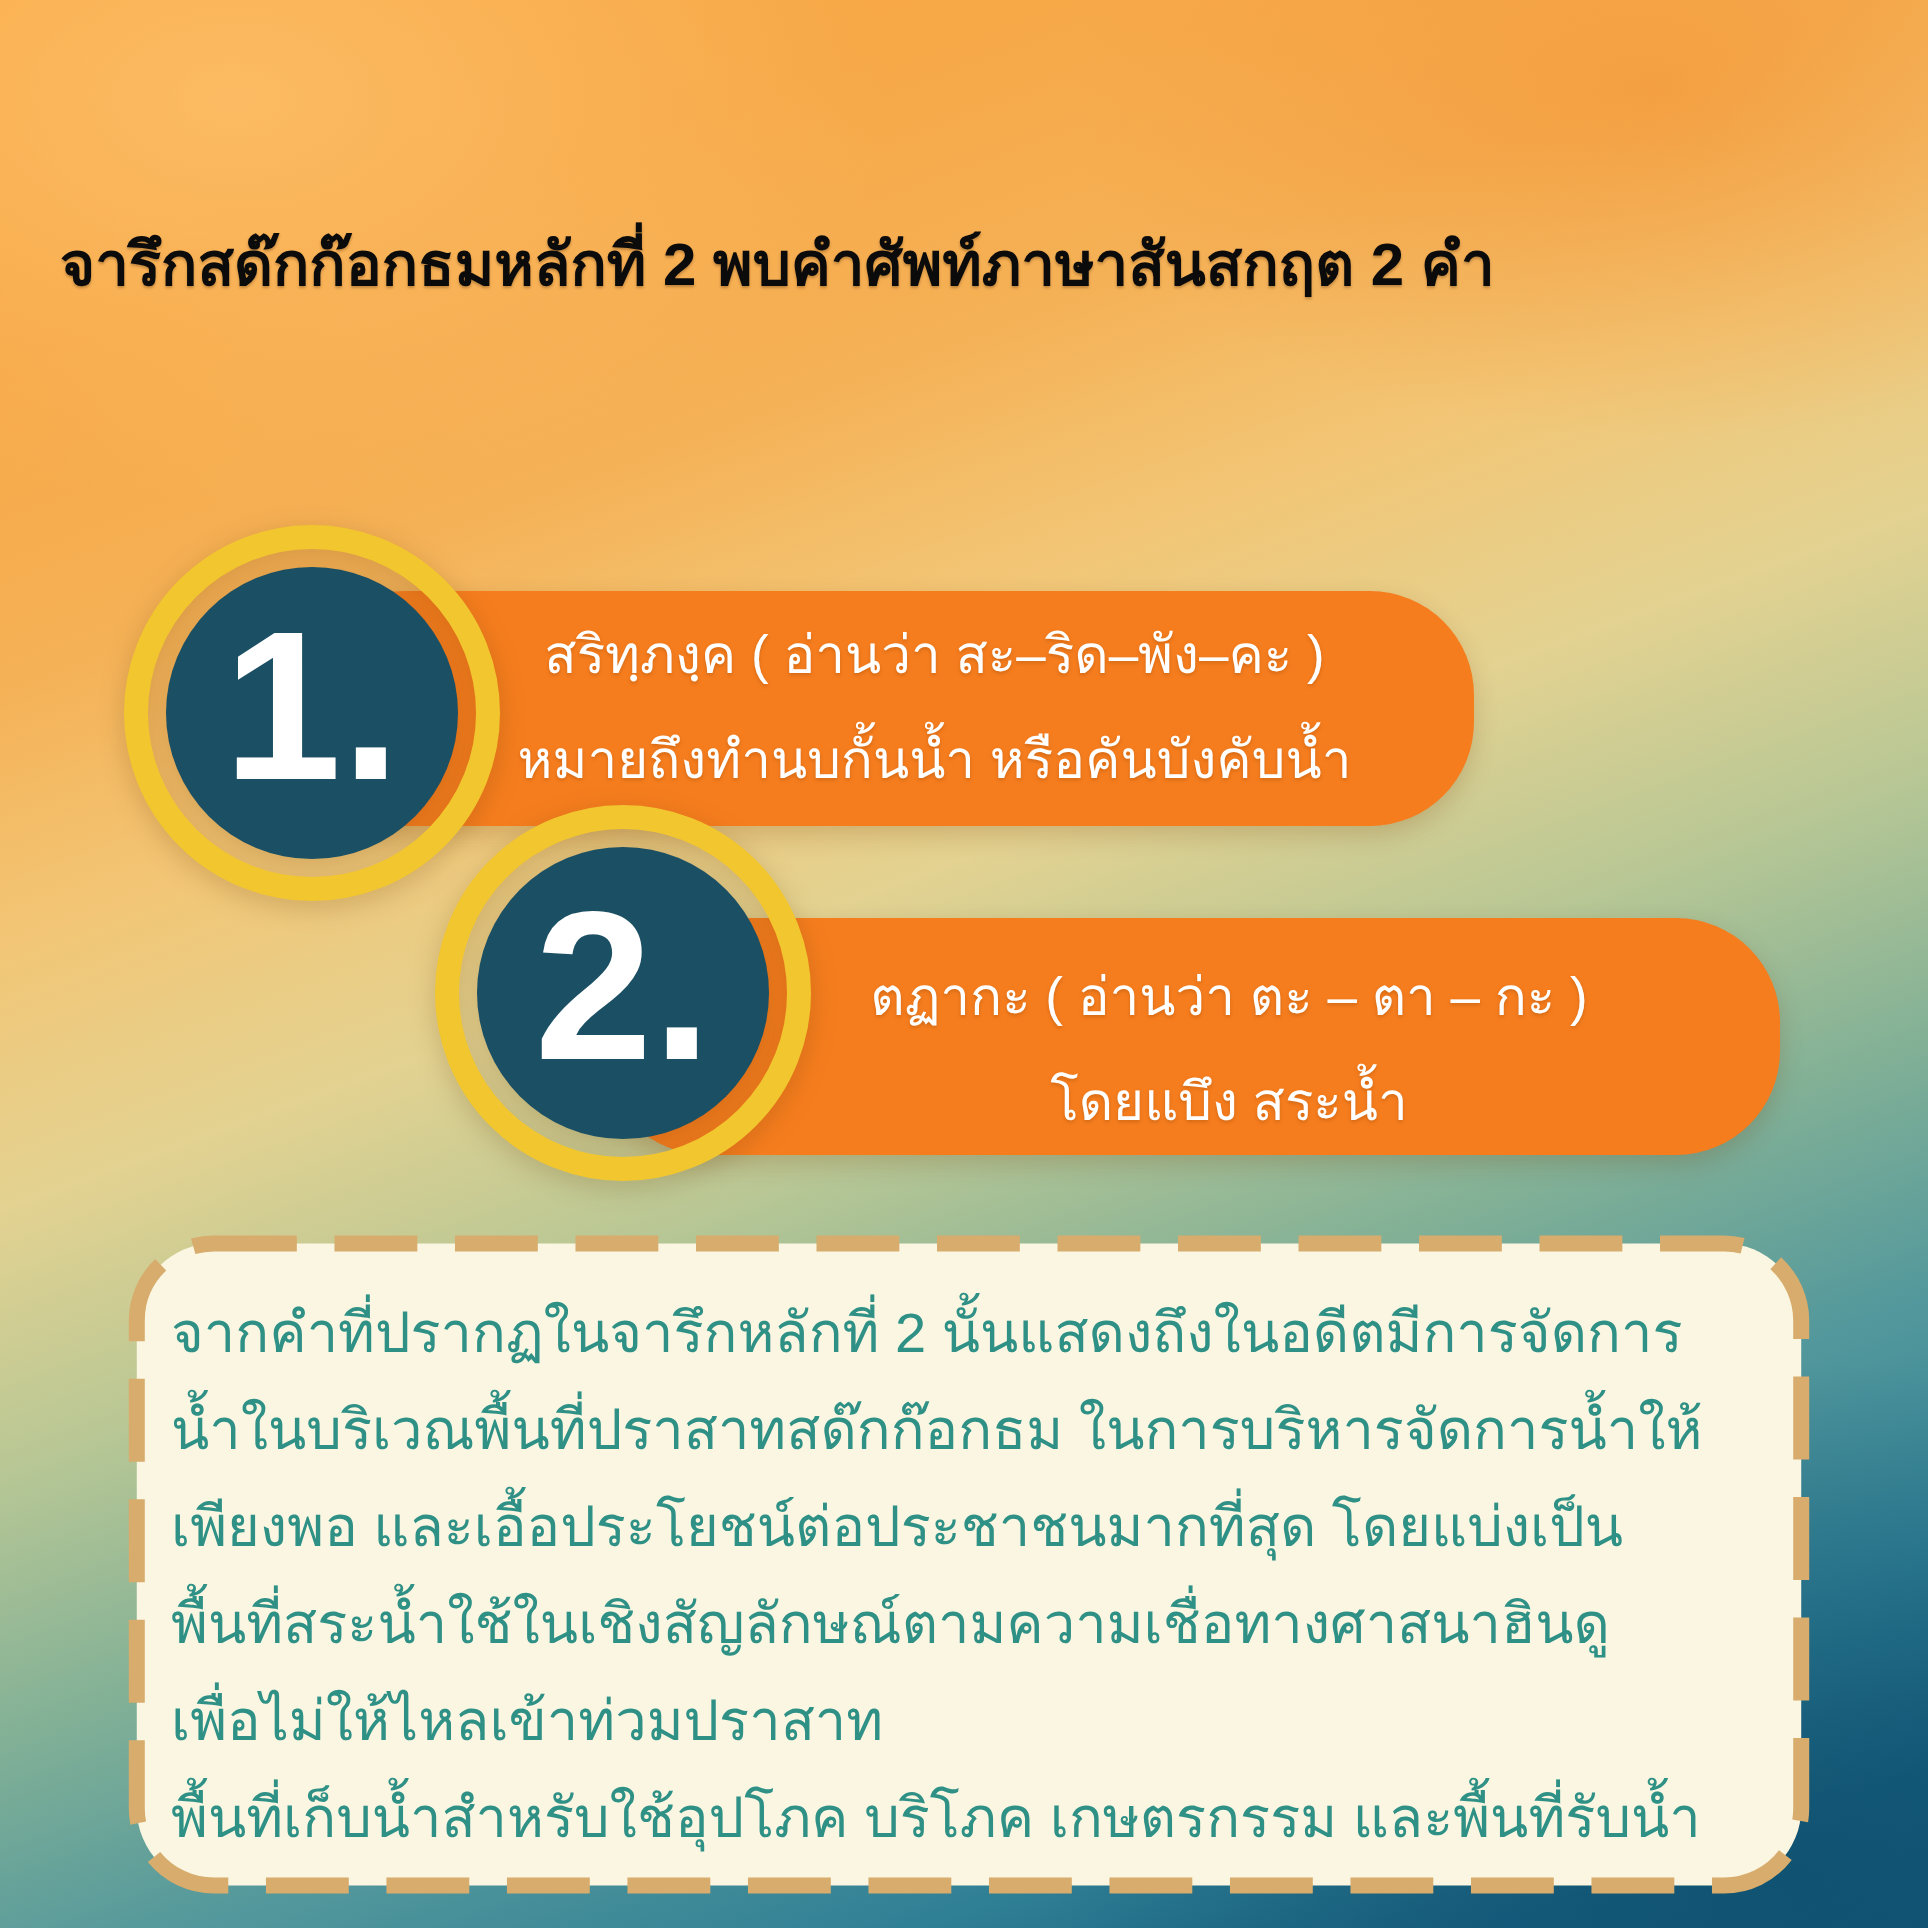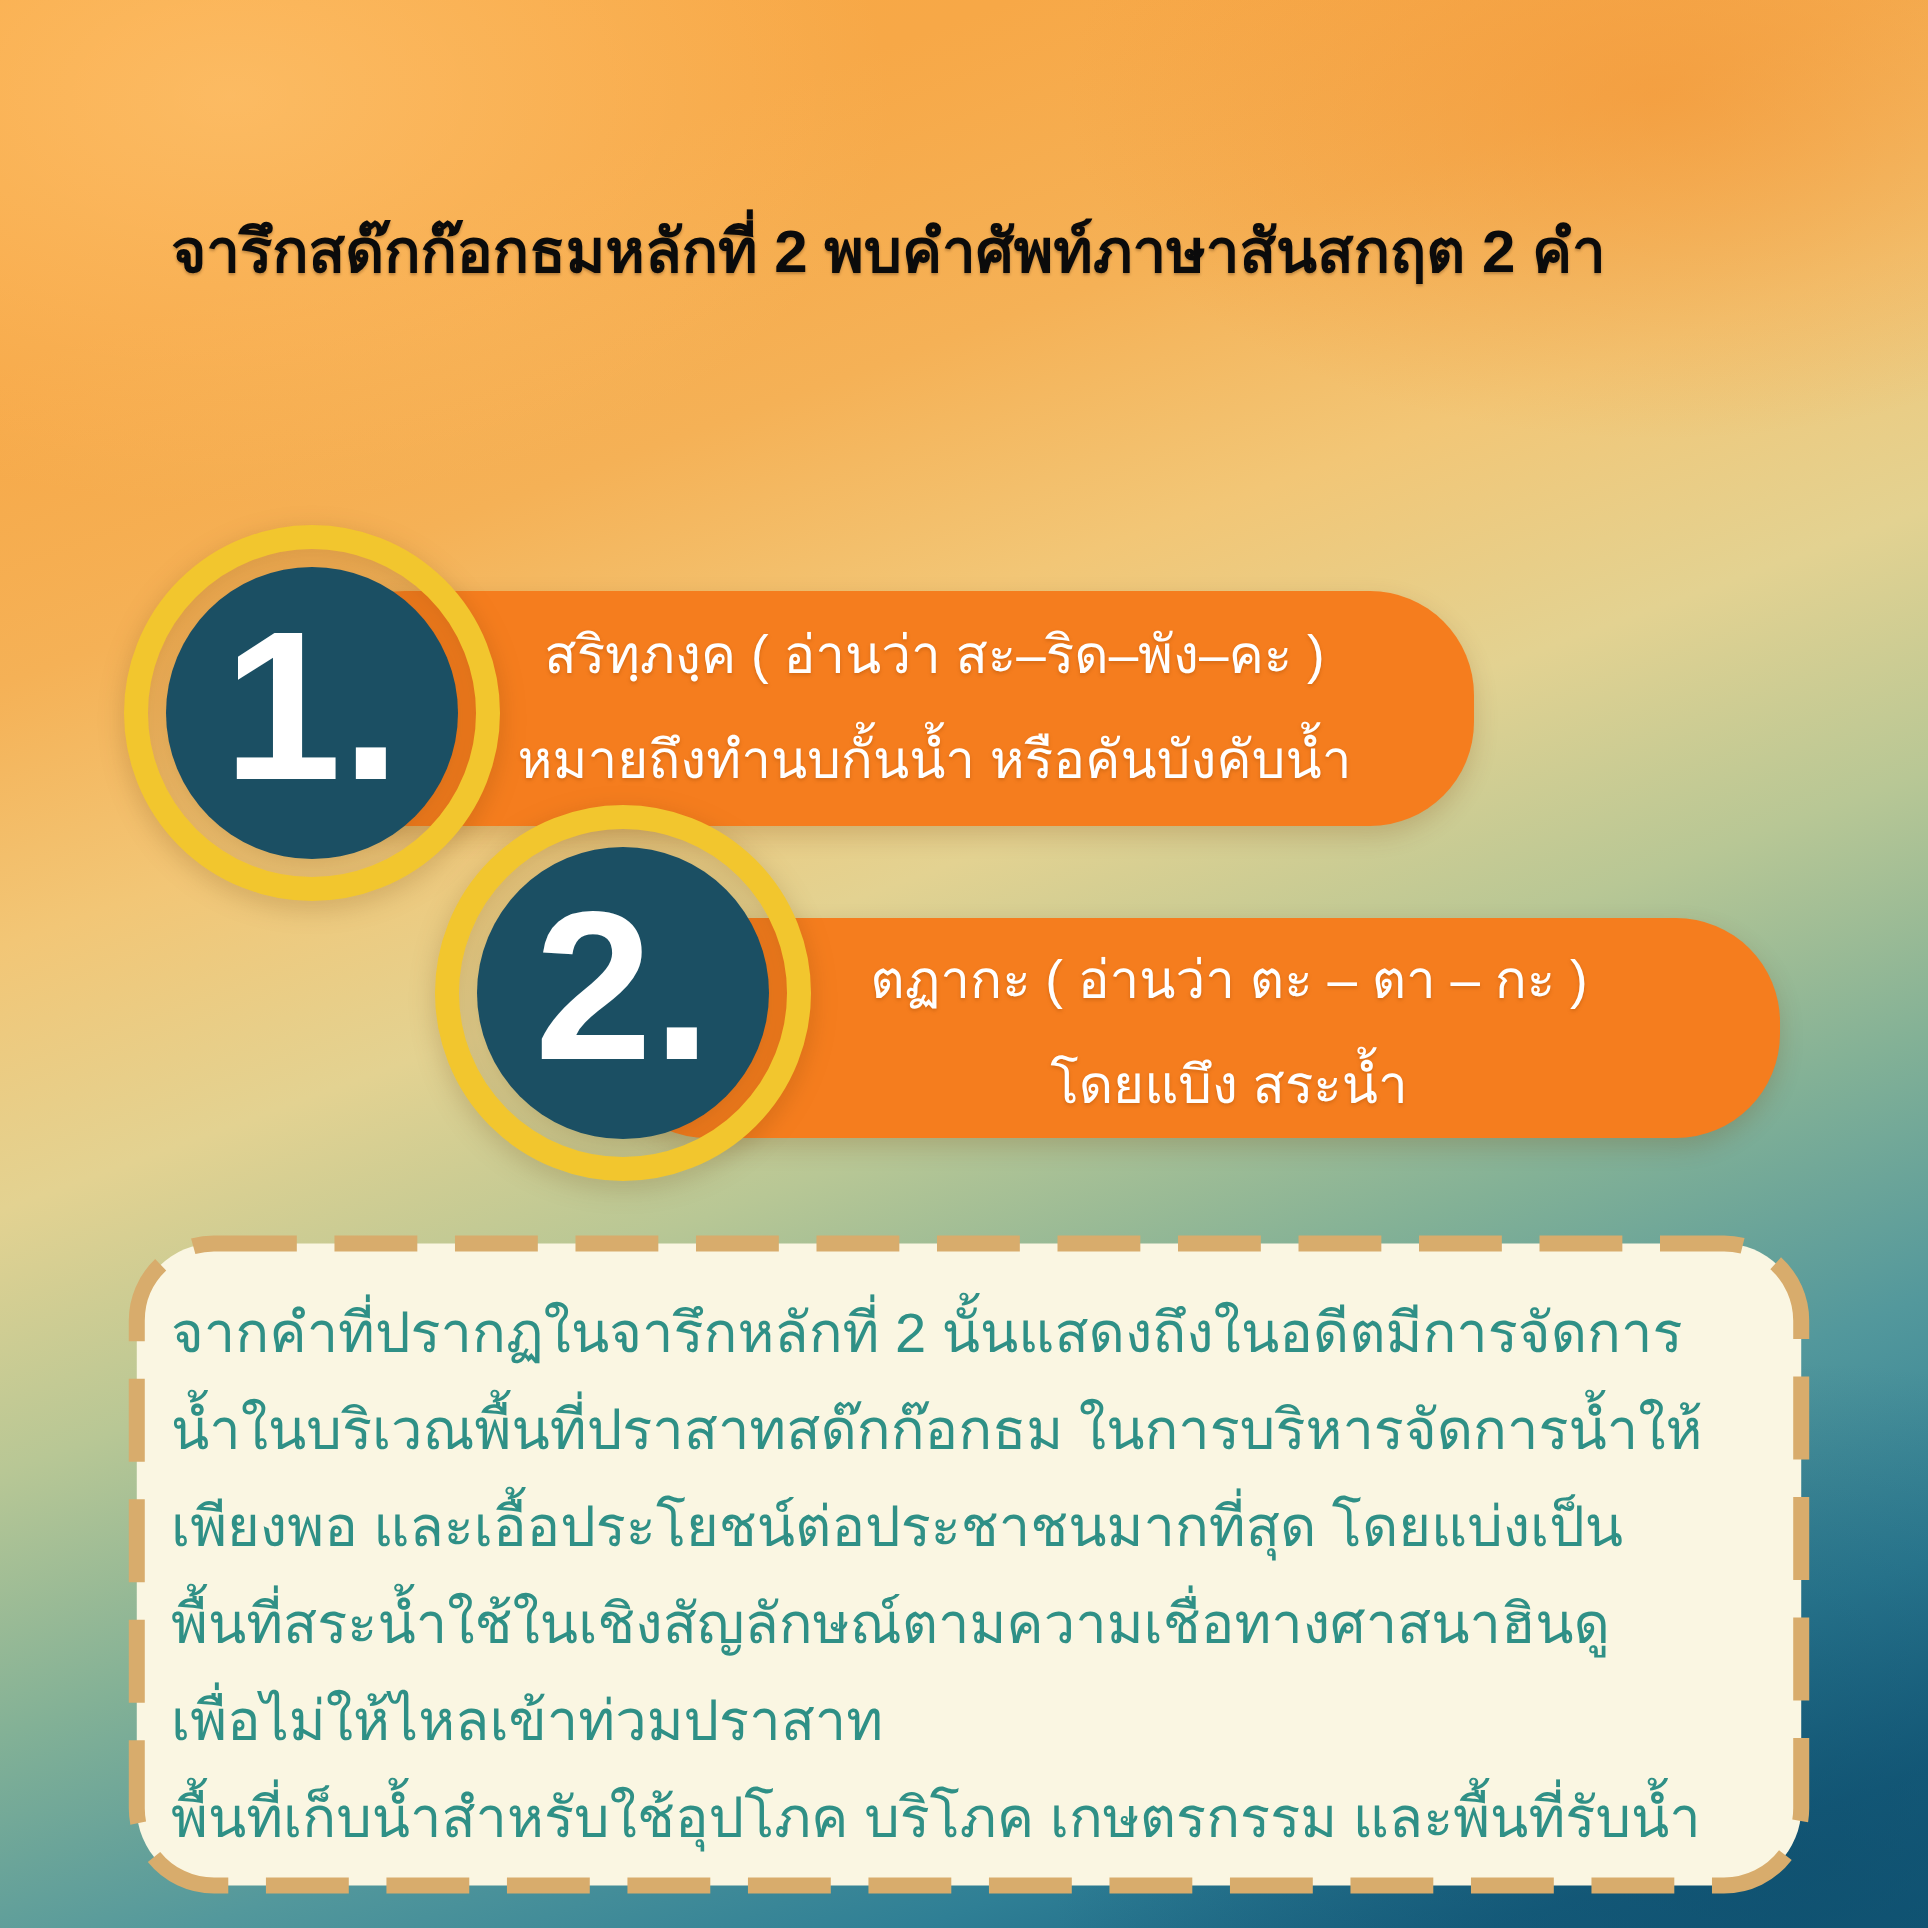--- a/index.html
+++ b/index.html
@@ -29,23 +29,22 @@
         #53989c 76%,
         #2f7f95 86%,
         #186181 94%,
         #135a7b 100%);
   }
 
   
   .title {
     position: absolute;
     left: 60px;
-    top: 178px;
+    top: 191px;
     width: 1657px;
-    text-align: center;
     color: #0b0b0b;
     font-size: 60px;
     font-weight: 600;
     line-height: 147px;
     text-shadow: 0 1.9px 2.8px rgba(60,30,0,0.30);
   }
 
   
   .banner {
     position: absolute;
@@ -71,21 +70,21 @@
     padding-left: 94px;
     padding-top: 11.3px;
     text-align: center;
   }
   .banner2 {
     left: 603px;
     top: 918px;
     width: 1102px;   
     height: 211px;
     padding-left: 75px;
-    padding-top: 9px;
+    padding-top: 26px;
   }
 
   .badge {
     position: absolute;
     width: 328px;
     height: 328px;
     border: 24.5px solid #F2C62E;
     border-radius: 50%;
     z-index: 3;
     filter: drop-shadow(0 7.5px 13px rgba(90,50,0,0.22));

